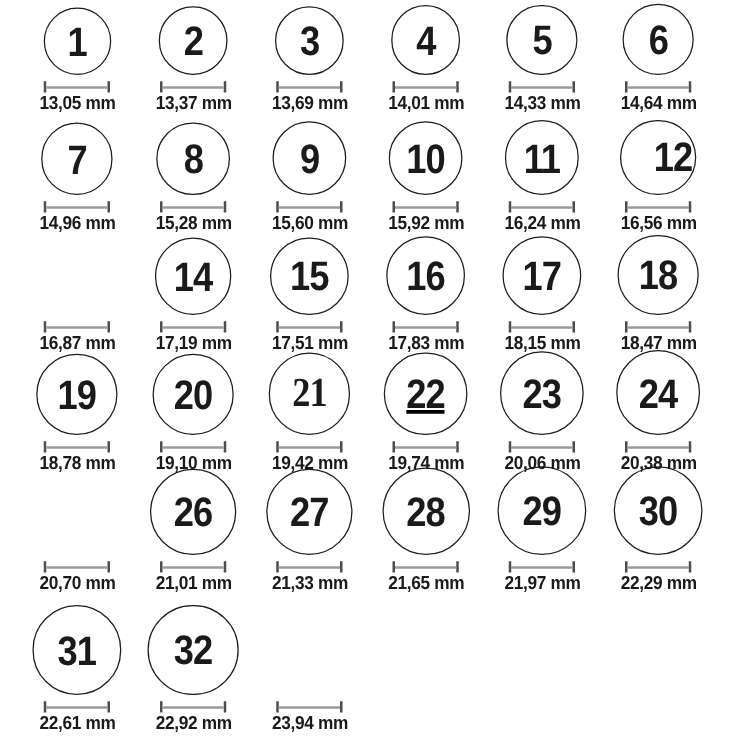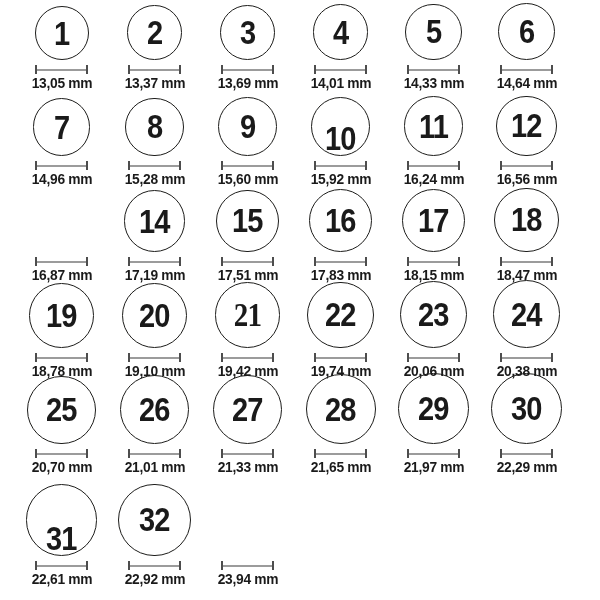--- a/index.html
+++ b/index.html
@@ -158,35 +158,35 @@
         <div class="mlabel">15,28 mm</div>
       </div>
       <div class="cell">
         <div class="circle" style="width: 58.8px; height: 58.8px;">
           <span class="num">9</span>
         </div>
         <div class="mline"></div>
         <div class="mlabel">15,60 mm</div>
       </div>
       <div class="cell">
-        <div class="circle" style="width: 59.3px; height: 59.3px; align-items: flex-end;">
+        <div class="circle" style="width: 59.3px; height: 59.3px;">
           <span class="num">10</span>
         </div>
         <div class="mline"></div>
         <div class="mlabel">15,92 mm</div>
       </div>
       <div class="cell">
         <div class="circle" style="width: 59.9px; height: 59.9px; text-align: right;">
           <span class="num">11</span>
         </div>
         <div class="mline"></div>
         <div class="mlabel">16,24 mm</div>
       </div>
       <div class="cell">
-        <div class="circle" style="width: 60.5px; height: 60.5px;">
+        <div class="circle" style="width: 60.5px; height: 60.5px; justify-content: flex-end;">
           <span class="num">12</span>
         </div>
         <div class="mline"></div>
         <div class="mlabel">16,56 mm</div>
       </div>
     </div>
     <div class="row">
       <div class="cell">
         <div class="mline"></div>
         <div class="mlabel">16,87 mm</div>
@@ -243,21 +243,21 @@
         <div class="mlabel">19,10 mm</div>
       </div>
       <div class="cell">
         <div class="circle" style="width: 65.9px; height: 65.9px; font-family: Liberation Serif, serif;">
           <span class="num">21</span>
         </div>
         <div class="mline"></div>
         <div class="mlabel">19,42 mm</div>
       </div>
       <div class="cell">
-        <div class="circle" style="width: 66.5px; height: 66.5px;">
+        <div class="circle" style="width: 66.5px; height: 66.5px; text-decoration: underline;">
           <span class="num">22</span>
         </div>
         <div class="mline"></div>
         <div class="mlabel">19,74 mm</div>
       </div>
       <div class="cell">
         <div class="circle" style="width: 67.1px; height: 67.1px;">
           <span class="num">23</span>
         </div>
         <div class="mline"></div>
@@ -266,23 +266,20 @@
       <div class="cell">
         <div class="circle" style="width: 67.7px; height: 67.7px;">
           <span class="num">24</span>
         </div>
         <div class="mline"></div>
         <div class="mlabel">20,38 mm</div>
       </div>
     </div>
     <div class="row">
       <div class="cell">
-        <div class="circle" style="width: 68.3px; height: 68.3px;">
-          <span class="num">25</span>
-        </div>
         <div class="mline"></div>
         <div class="mlabel">20,70 mm</div>
       </div>
       <div class="cell">
         <div class="circle" style="width: 68.8px; height: 68.8px;">
           <span class="num">26</span>
         </div>
         <div class="mline"></div>
         <div class="mlabel">21,01 mm</div>
       </div>
@@ -310,21 +307,21 @@
       <div class="cell">
         <div class="circle" style="width: 71.2px; height: 71.2px; align-items: center;">
           <span class="num">30</span>
         </div>
         <div class="mline"></div>
         <div class="mlabel">22,29 mm</div>
       </div>
     </div>
     <div class="row last">
       <div class="cell">
-        <div class="circle" style="width: 71.8px; height: 71.8px; align-items: flex-end;">
+        <div class="circle" style="width: 71.8px; height: 71.8px;">
           <span class="num">31</span>
         </div>
         <div class="mline"></div>
         <div class="mlabel">22,61 mm</div>
       </div>
       <div class="cell">
         <div class="circle" style="width: 72.4px; height: 72.4px;">
           <span class="num">32</span>
         </div>
         <div class="mline"></div>

